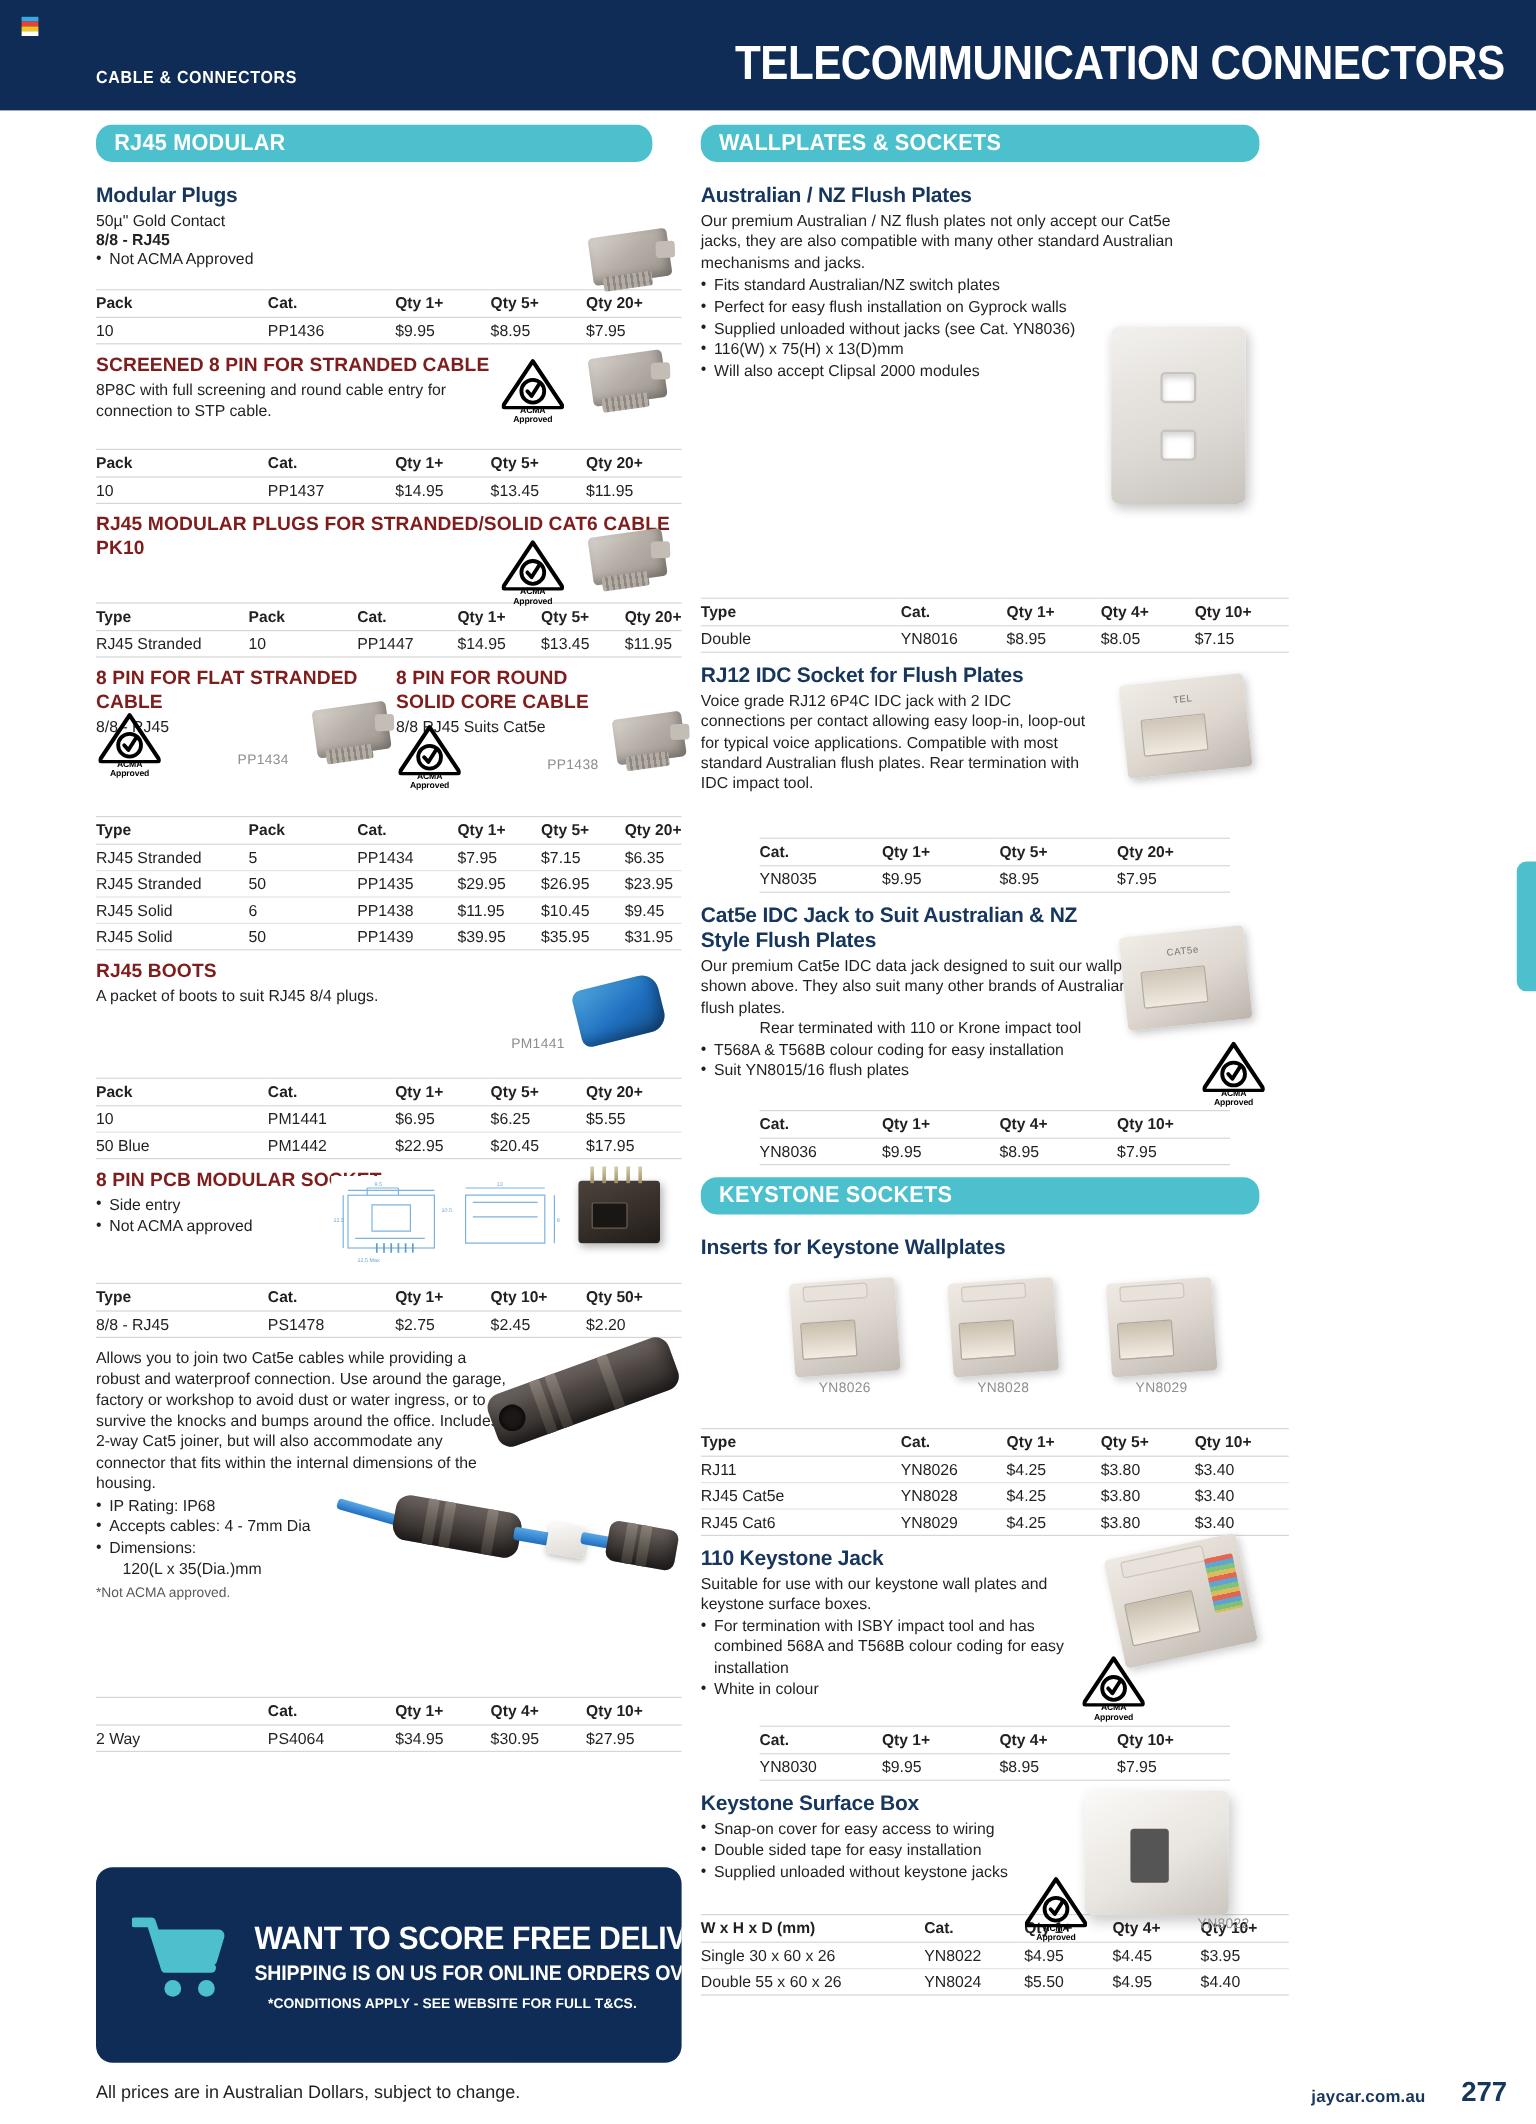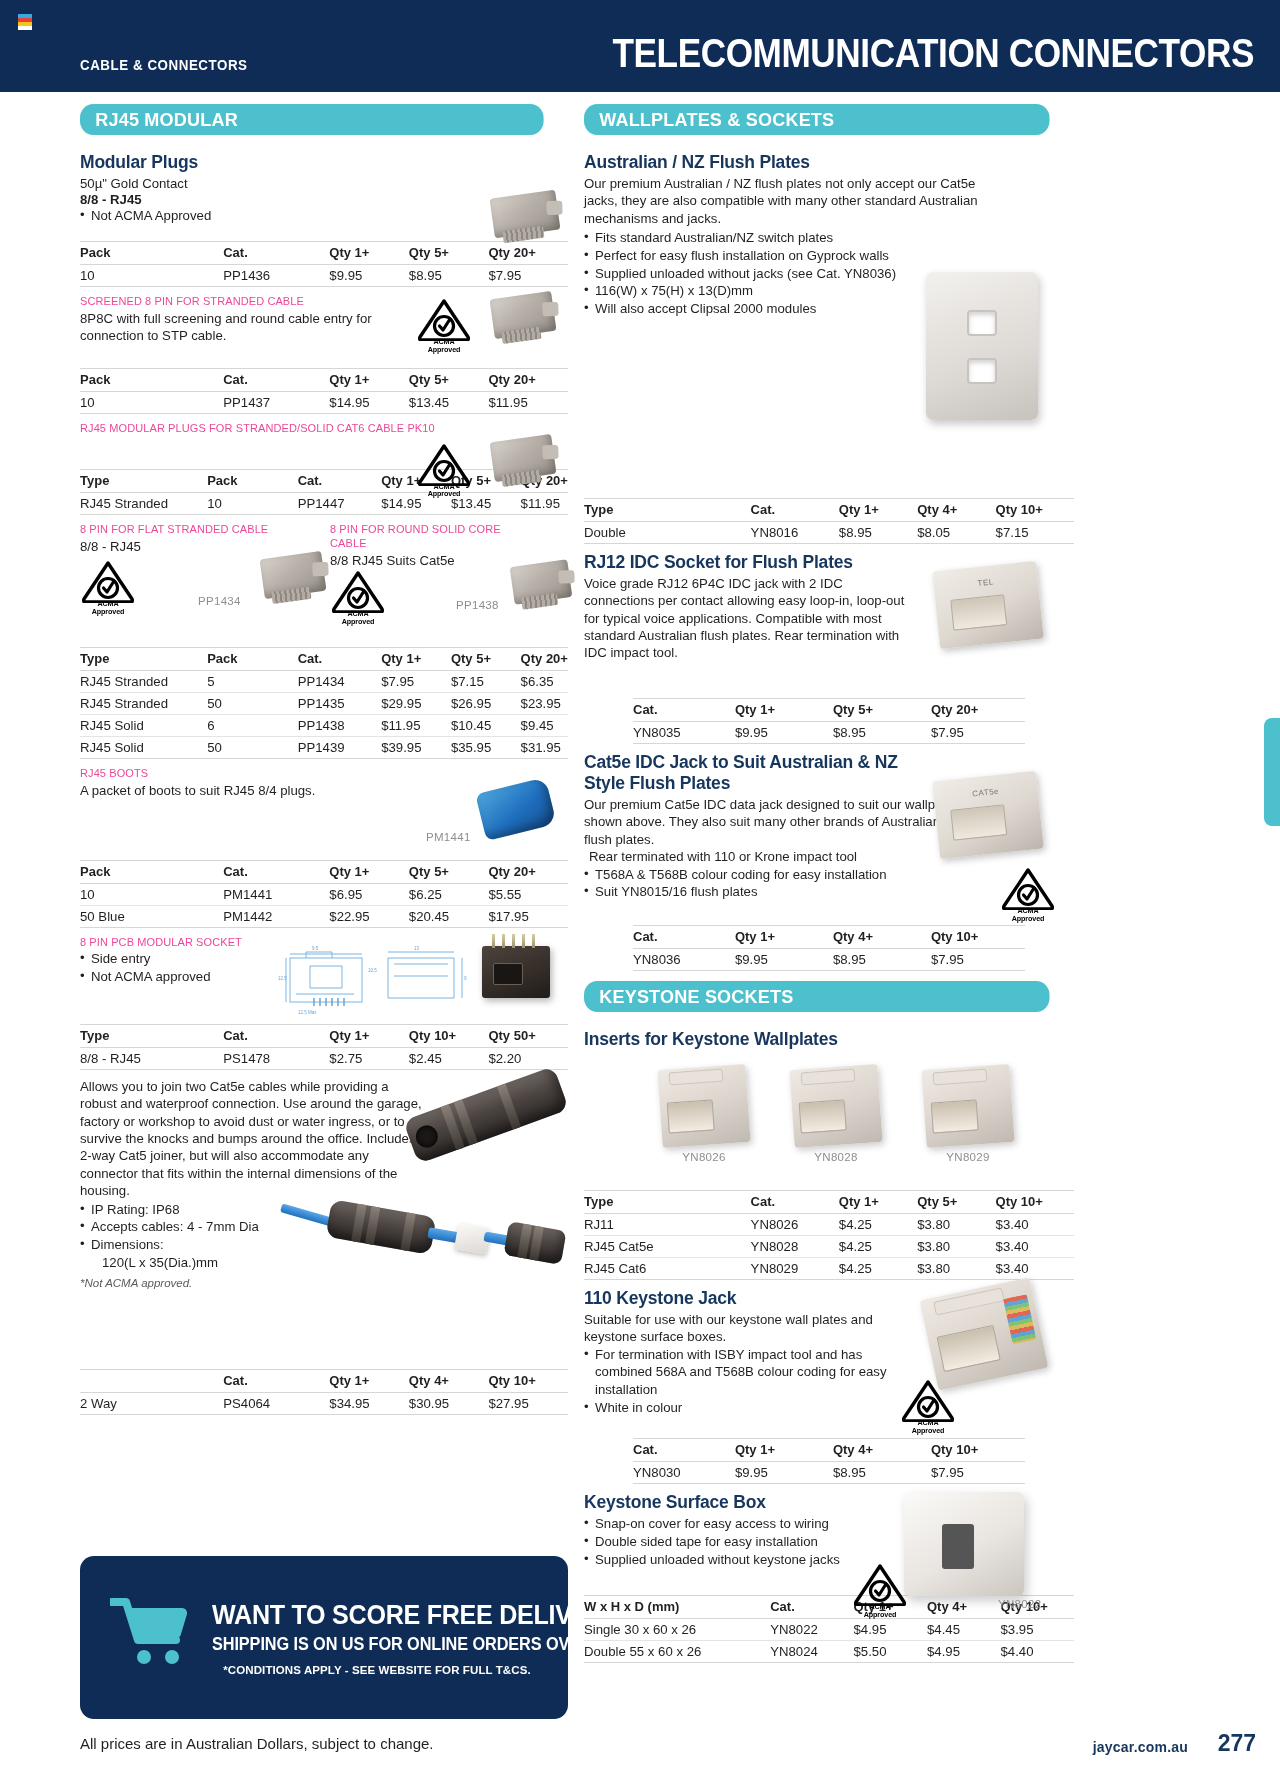--- a/index.html
+++ b/index.html
@@ -56,31 +56,31 @@
   }
   .section-banner.wide { width: 100%; }
 
   
   .prod { position: relative; margin-bottom: 2px; }
   h2.prod-title {
     font-size: 17.5px; font-weight: bold; color:#17365d;
     letter-spacing: -0.2px; margin-bottom: 2px; line-height: 1.2;
   }
   h3.prod-subtitle {
-    font-size: 11px; font-weight: normal; color:#ec4899;
+    font-size: 16px; font-weight: bold; color:#7f1d1d;
     letter-spacing: 0.1px; margin-bottom: 1px; line-height: 1.25;
     text-transform: uppercase;
   }
   .desc { font-size: 13.2px; line-height: 1.32; color:#231f20; }
   .bold-line { font-size: 13.2px; font-weight: bold; }
   ul.bullets { list-style: none; margin: 0; padding: 0; }
   ul.bullets li { font-size: 13.2px; line-height: 1.34; position: relative; padding-left: 11px; }
   ul.bullets li:before { content: "\2022"; position: absolute; left: 0; top: -1px; }
   ul.bullets li.cont:before { content: ""; }
-  .footnote { font-size: 11.5px; color:#5b5b5b; margin-top: 6px; font-style: italic; }
+  .footnote { font-size: 11.5px; color:#5b5b5b; margin-top: 6px; }
 
   
   table.price {
     width: 100%; border-collapse: collapse; margin-top: 6px; margin-bottom: 8px;
     font-size: 13.2px;
   }
   table.price th {
     text-align: left; font-weight: bold; font-size: 13px;
     padding: 3px 0 4px 0;
     border-top: 1px solid #d6d6d6; border-bottom: 1px solid #d6d6d6;
@@ -671,21 +671,21 @@
           <td>$8.95</td>
           <td>$7.95</td>
         </tr>
       </tbody>
         </table>
     </div>
 
     <div class="prod" style="min-height:208px;">
       <h2 class="prod-title" style="width:320px;">Cat5e IDC Jack to Suit Australian &amp; NZ Style Flush Plates</h2>
       <div class="desc" style="width:400px;">Our premium Cat5e IDC data jack designed to suit our wallplates shown above. They also suit many other brands of Australian/NZ flush plates.</div>
-      <div class="desc" style="padding-left:5px;">Rear terminated with 110 or Krone impact tool</div>
+      <div class="desc" style="padding-left:5px;margin-left:44px;">Rear terminated with 110 or Krone impact tool</div>
       <ul class="bullets">
         <li>T568A &amp; T568B colour coding for easy installation</li>
         <li>Suit YN8015/16 flush plates</li>
       </ul>
       <div class="img jackbox" style="left:352px; top:24px; width:104px; height:78px;">
         <span class="lbl">CAT5e</span>
         <span class="slot"></span>
       </div>
       <div class="acma" style="left:418px; top:116px;">
         <svg class="tri" viewBox="0 0 52 42">

